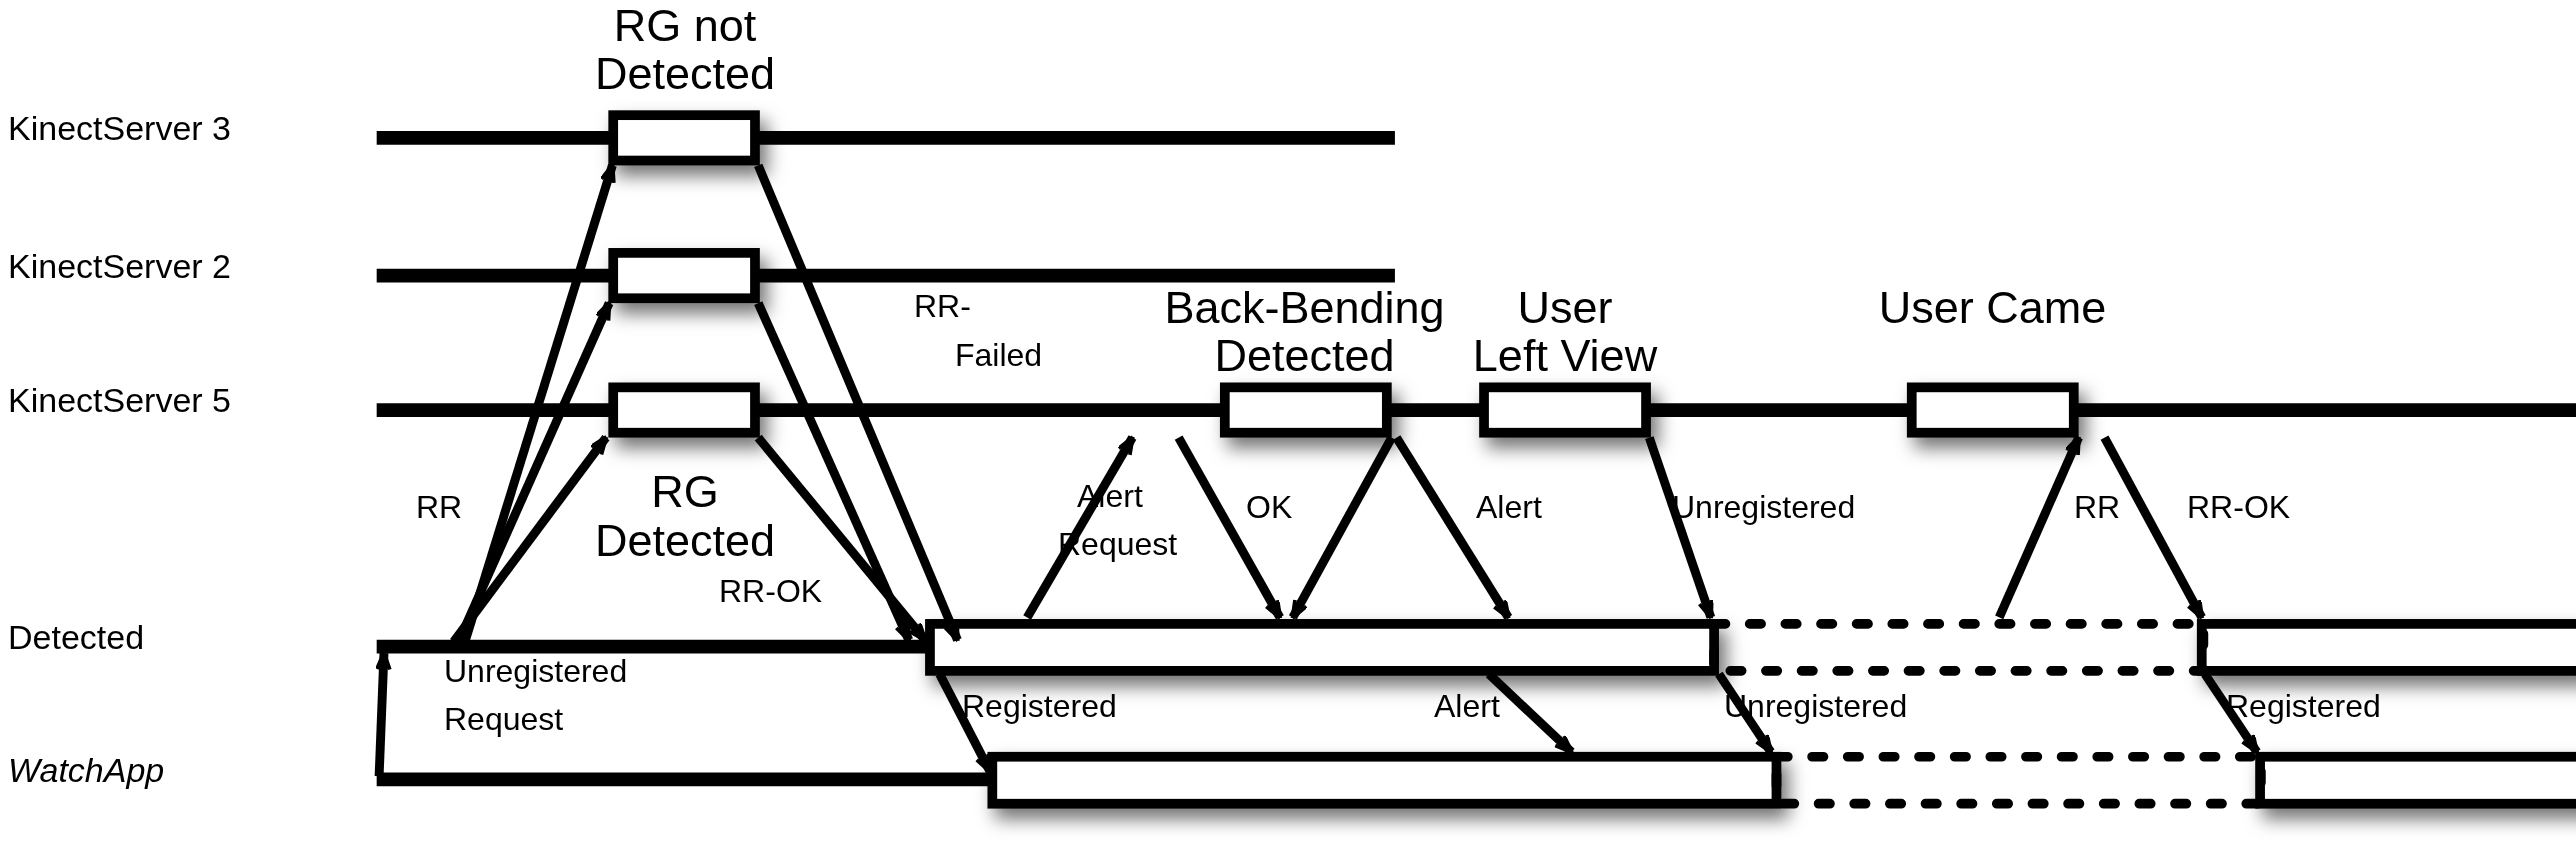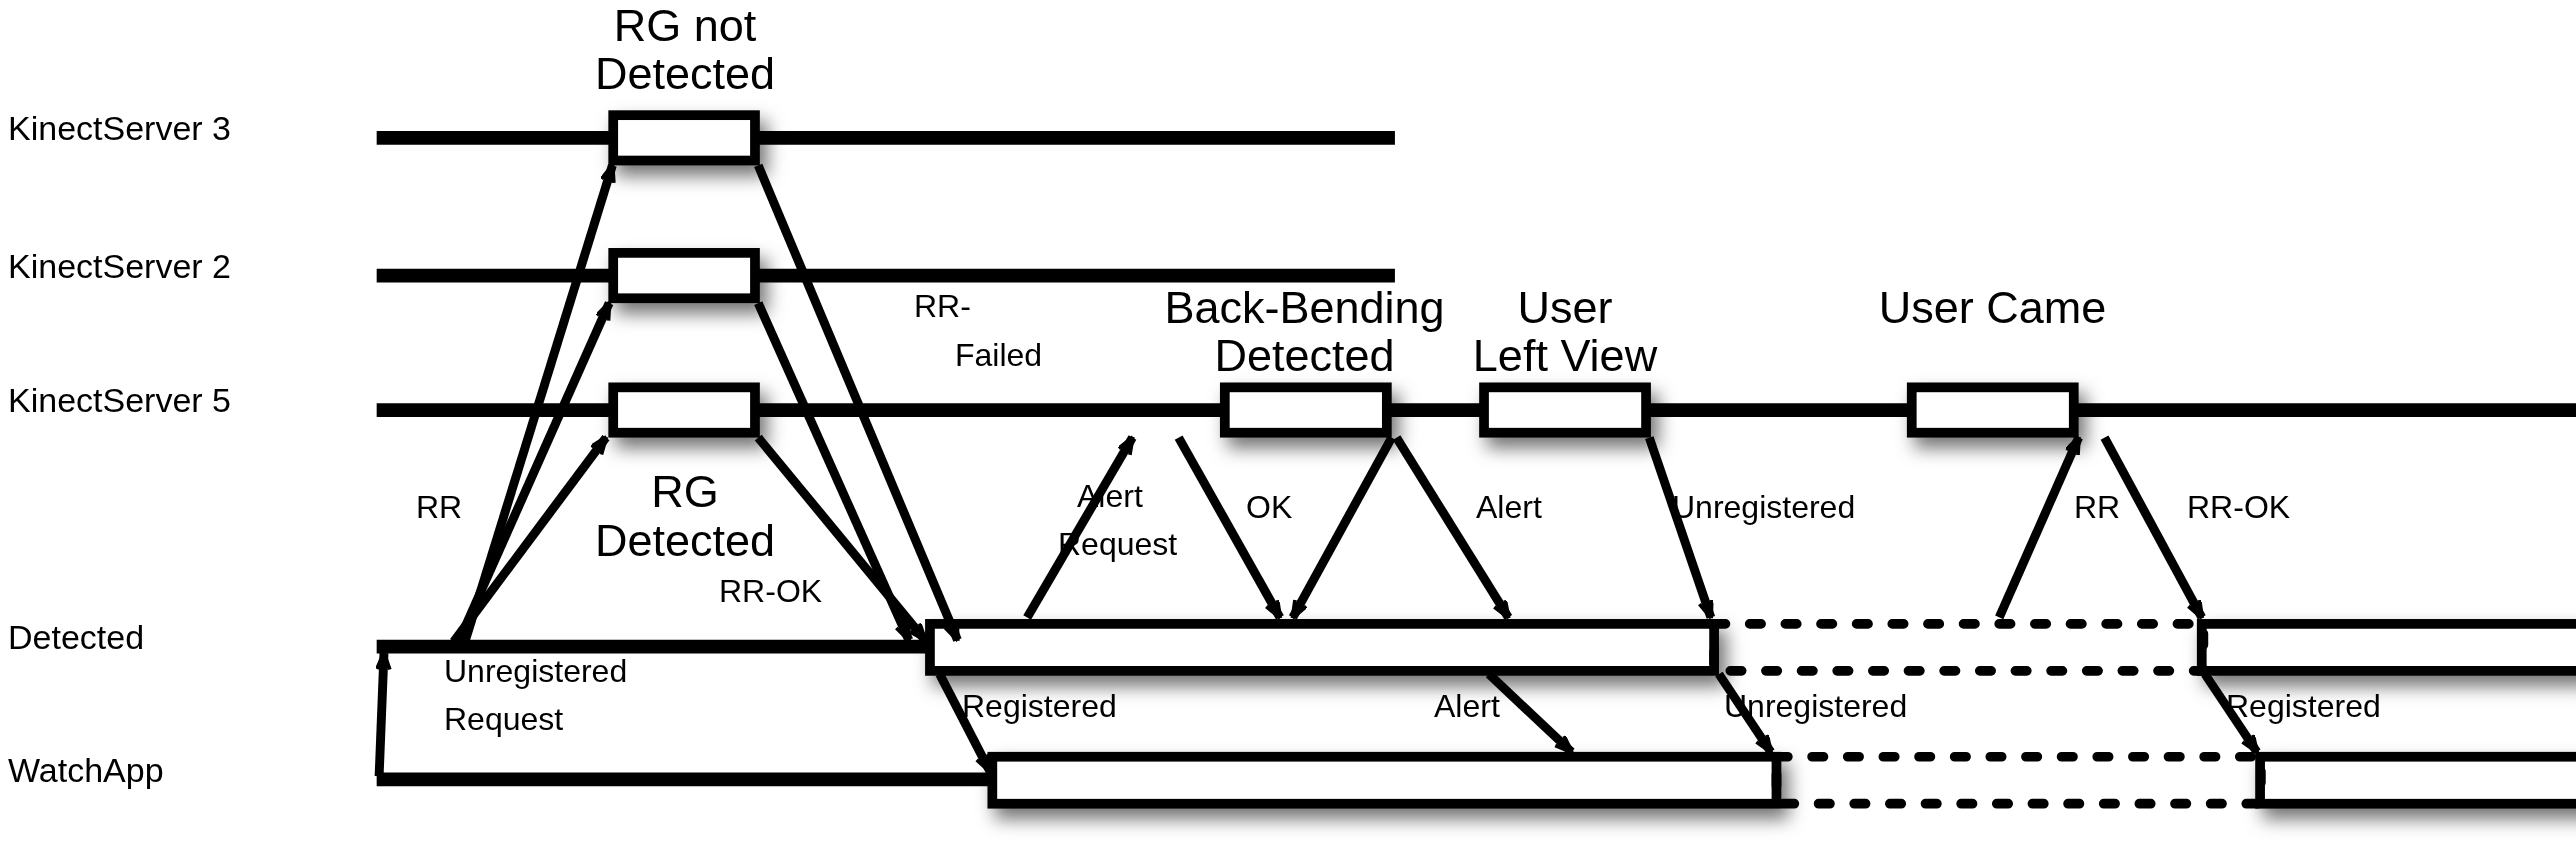--- a/index.html
+++ b/index.html
@@ -90,21 +90,21 @@
       <line x1="2598" y1="540" x2="2718" y2="762"></line>
 
       <line x1="2722" y1="832" x2="2786" y2="928"></line>
     </g>
   </svg>
 
   <div class="lbl actor" style="left:8px;top:110px;width:356px;">KinectServer 3</div>
   <div class="lbl actor" style="left:8px;top:248px;width:356px;">KinectServer 2</div>
   <div class="lbl actor" style="left:8px;top:382px;width:356px;">KinectServer 5</div>
   <div class="lbl actor" style="left:8px;top:619px;width:356px;">Detected</div>
-  <div class="lbl actor" style="left:8px;top:752px;width:356px;">WatchApp</div>
+  <div class="lbl actor" style="left:8px;top:752px;width:356px;font-style:italic;">WatchApp</div>
 
   <div class="lbl note" style="left:539px;top:1.6px;width:292px;">RG not</div>
   <div class="lbl note" style="left:539px;top:50px;width:292px;">Detected</div>
 
   <div class="lbl note" style="left:539px;top:468px;width:292px;">RG</div>
   <div class="lbl note" style="left:539px;top:517px;width:292px;">Detected</div>
 
   <div class="lbl note" style="left:1110px;top:284px;width:389px;text-align:center;">Back-Bending</div>
   <div class="lbl note" style="left:1110px;top:332px;width:389px;">Detected</div>
 

